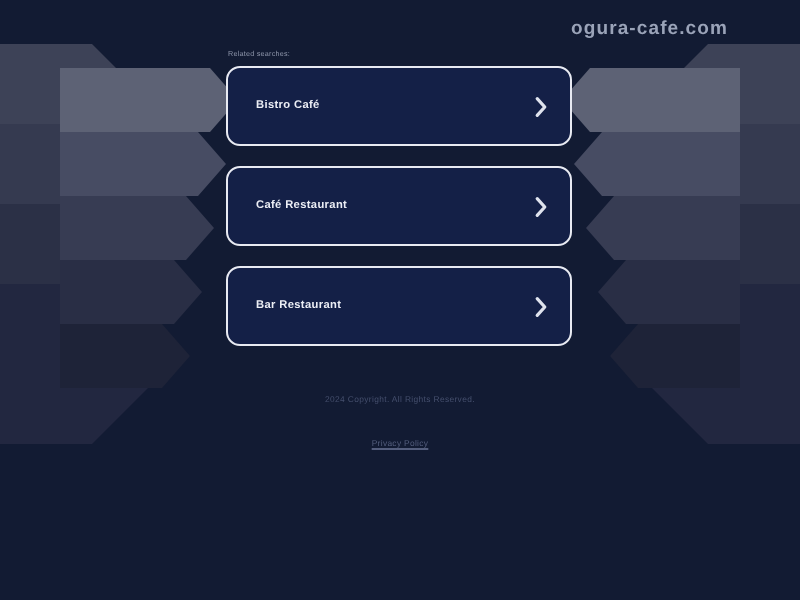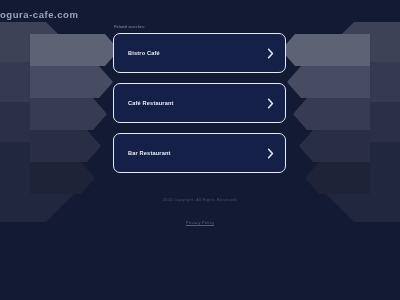--- a/index.html
+++ b/index.html
@@ -32,22 +32,23 @@
     height: 300px;
     pointer-events: none;
   }
 
   
   #header {
     position: absolute;
     top: 0;
     left: 0;
     width: 344px;
-    text-align: left;
+    text-align: right;
     z-index: 5;
+    padding-left: 20px;
   }
   #site-title {
     margin: 0;
     padding-top: 9px;
     font-size: 9.5px;
     font-weight: bold;
     letter-spacing: 0.55px;
     color: #9aa3b8;
     font-family: "Liberation Sans", sans-serif;
   }

